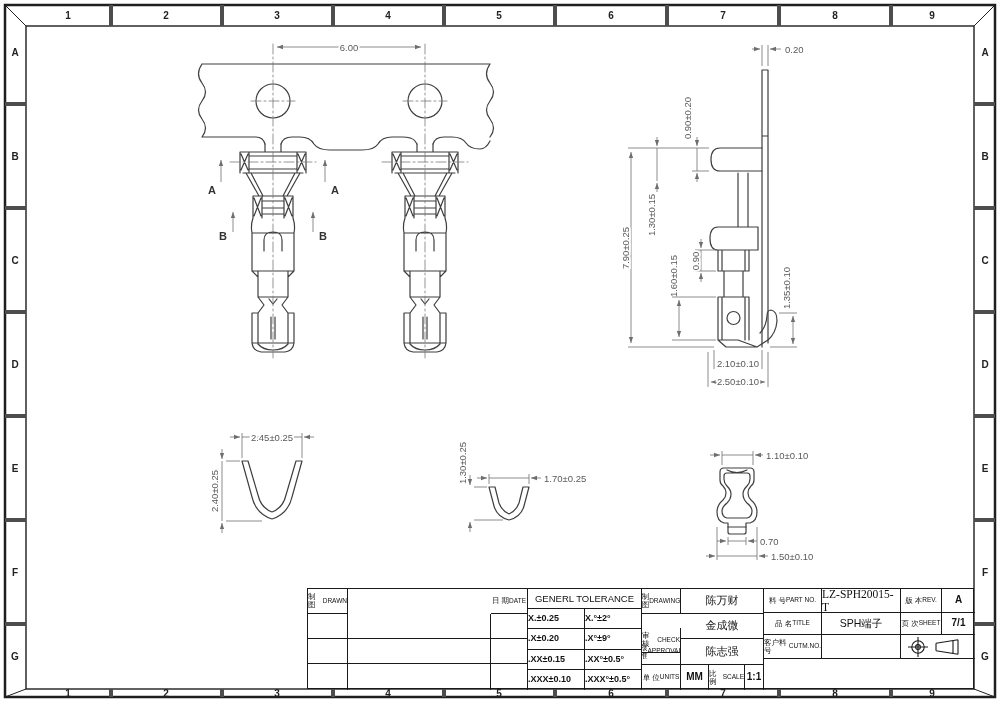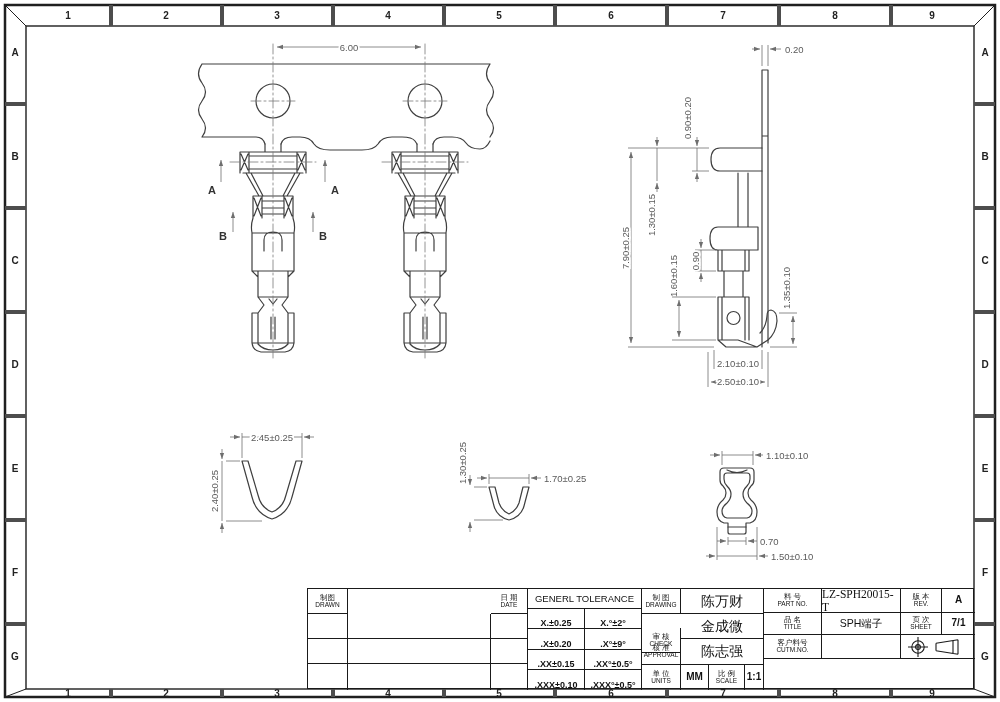--- a/index.html
+++ b/index.html
@@ -7,26 +7,26 @@
          font-family:"Liberation Sans",sans-serif;}
   #drawing-svg{position:absolute;left:0;top:0;}
   .gridlab{position:absolute;transform:translate(-50%,-50%);font-size:10px;color:#222;font-weight:bold;}
   
   #specs{position:absolute;left:14px;top:524px;font-family:"Liberation Serif",serif;
          font-size:14px;line-height:19.4px;color:#111;white-space:pre;letter-spacing:.2px;}
   
   #tb{position:absolute;left:307px;top:588px;width:667px;height:101px;border:1.5px solid #1a1a1a;
       box-sizing:border-box;color:#111;}
   .cell{position:absolute;box-sizing:border-box;border-right:1px solid #1a1a1a;border-bottom:1px solid #1a1a1a;
-        display:flex;flex-direction:column;align-items:center;justify-content:center;overflow:hidden;line-height:1.05;}
+        display:flex;align-items:center;justify-content:center;overflow:hidden;line-height:1.05;}
   .cell.nb{border-bottom:none;} .cell.nr{border-right:none;}
   .cn{font-size:7.5px;} .en{font-size:6.5px;}
-  .tolv{font-size:9px;font-weight:bold;justify-content:flex-end;}
+  .tolv{font-size:9px;font-weight:bold;justify-content:flex-start;}
   .tolh{font-size:9.5px;font-weight:normal;}
-  .namev{font-size:14px;}
+  .namev{font-size:11px;}
   .valv{font-size:10px;font-weight:bold;}
   .partv{font-family:"Liberation Serif",serif;font-size:11.5px;}
   .prodv{font-size:10.5px;}
   .compcn{font-size:14.5px;letter-spacing:1px;}
   .compen{font-size:7px;margin-top:1px;font-family:"Liberation Serif",serif;}
   
   .dt{font-family:"Liberation Sans",sans-serif;font-size:9.5px;fill:#5a5a5a;}
   .halo{stroke:#ffffff;stroke-width:3.5px;paint-order:stroke;}
   .sl{font-family:"Liberation Sans",sans-serif;font-size:11px;font-weight:bold;fill:#333;}
 </style>

